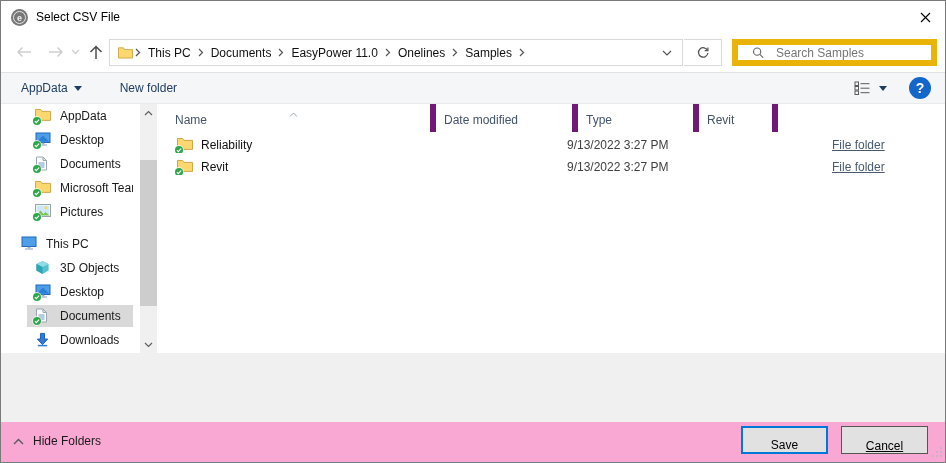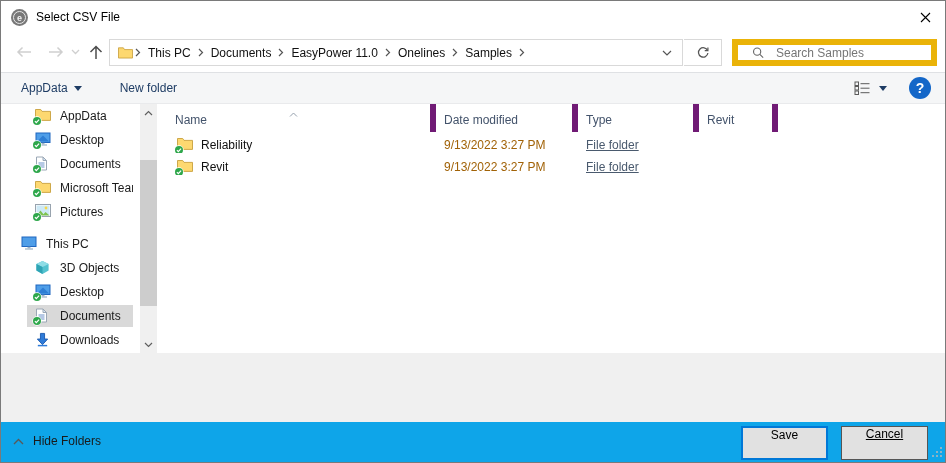--- a/index.html
+++ b/index.html
@@ -70,34 +70,34 @@
   .flist { position:absolute; left:160px; top:0; right:0; height:100%; }
   .fheader { position:absolute; left:0; top:0; right:0; height:28px; display:flex; color:#43536b; }
   .hcell { display:flex; align-items:flex-end; padding:0 0 5px 8px; border-right:6px solid #701a75; }
   .hcell.name { width:275px; padding-left:14px; }
   .hcell.date { width:142px; }
   .hcell.type { width:121px; }
   .hcell.size { width:79px; }
   .hcell.fill { flex:1; border-right:none; }
   .sort-ind { position:absolute; left:128px; top:2px; }
   .frows { position:absolute; left:0; top:30px; right:0; }
-  .frow { height:22px; display:flex; align-items:center; }
+  .frow { height:22px; display:flex; align-items:center;justify-content:space-between; }
   .fcell { white-space:nowrap; overflow:hidden; }
   .fcell.name { width:275px; padding-left:16px; display:flex; align-items:center; gap:7px; color:#111; }
-  .fcell.date { width:142px; padding-left:8px; color:#a16207; }
+  .fcell.date { width:142px; padding-left:8px; color:#404040; }
   .fcell.type { width:121px; padding-left:8px; color:#4a5a6e;text-decoration:underline; }
 
   
   .fields { position:absolute; left:0; top:352px; right:0; height:69px; background:#f0f0f0; }
 
   
-  .footer { position:absolute; left:0; top:421px; right:0; height:41px; background:#0ea5e9; }
+  .footer { position:absolute; left:0; top:421px; right:0; height:41px; background:#f9a8d4; }
   .hide-folders { position:absolute; left:12px; top:12px; display:flex; align-items:center; gap:9px; color:#1a1a1a; }
-  .btn { position:absolute; top:4px; width:87px; height:34px; background:#e1e1e1;
-         display:flex; align-items:flex-start; justify-content:center; color:#000; }
+  .btn { position:absolute; top:4px; width:87px; height:28px; background:#e1e1e1;
+         display:flex; align-items:flex-end; justify-content:center; color:#000; }
   .btn.save { left:740px; border:2px solid #0078d7; }
   .btn.cancel { left:840px; border:1px solid #555;text-decoration:underline; }
   .grip { position:absolute; right:2px; bottom:2px; }
 </style>
 </head>
 <body>
 
 <div class="window">
 
   <div class="titlebar">

